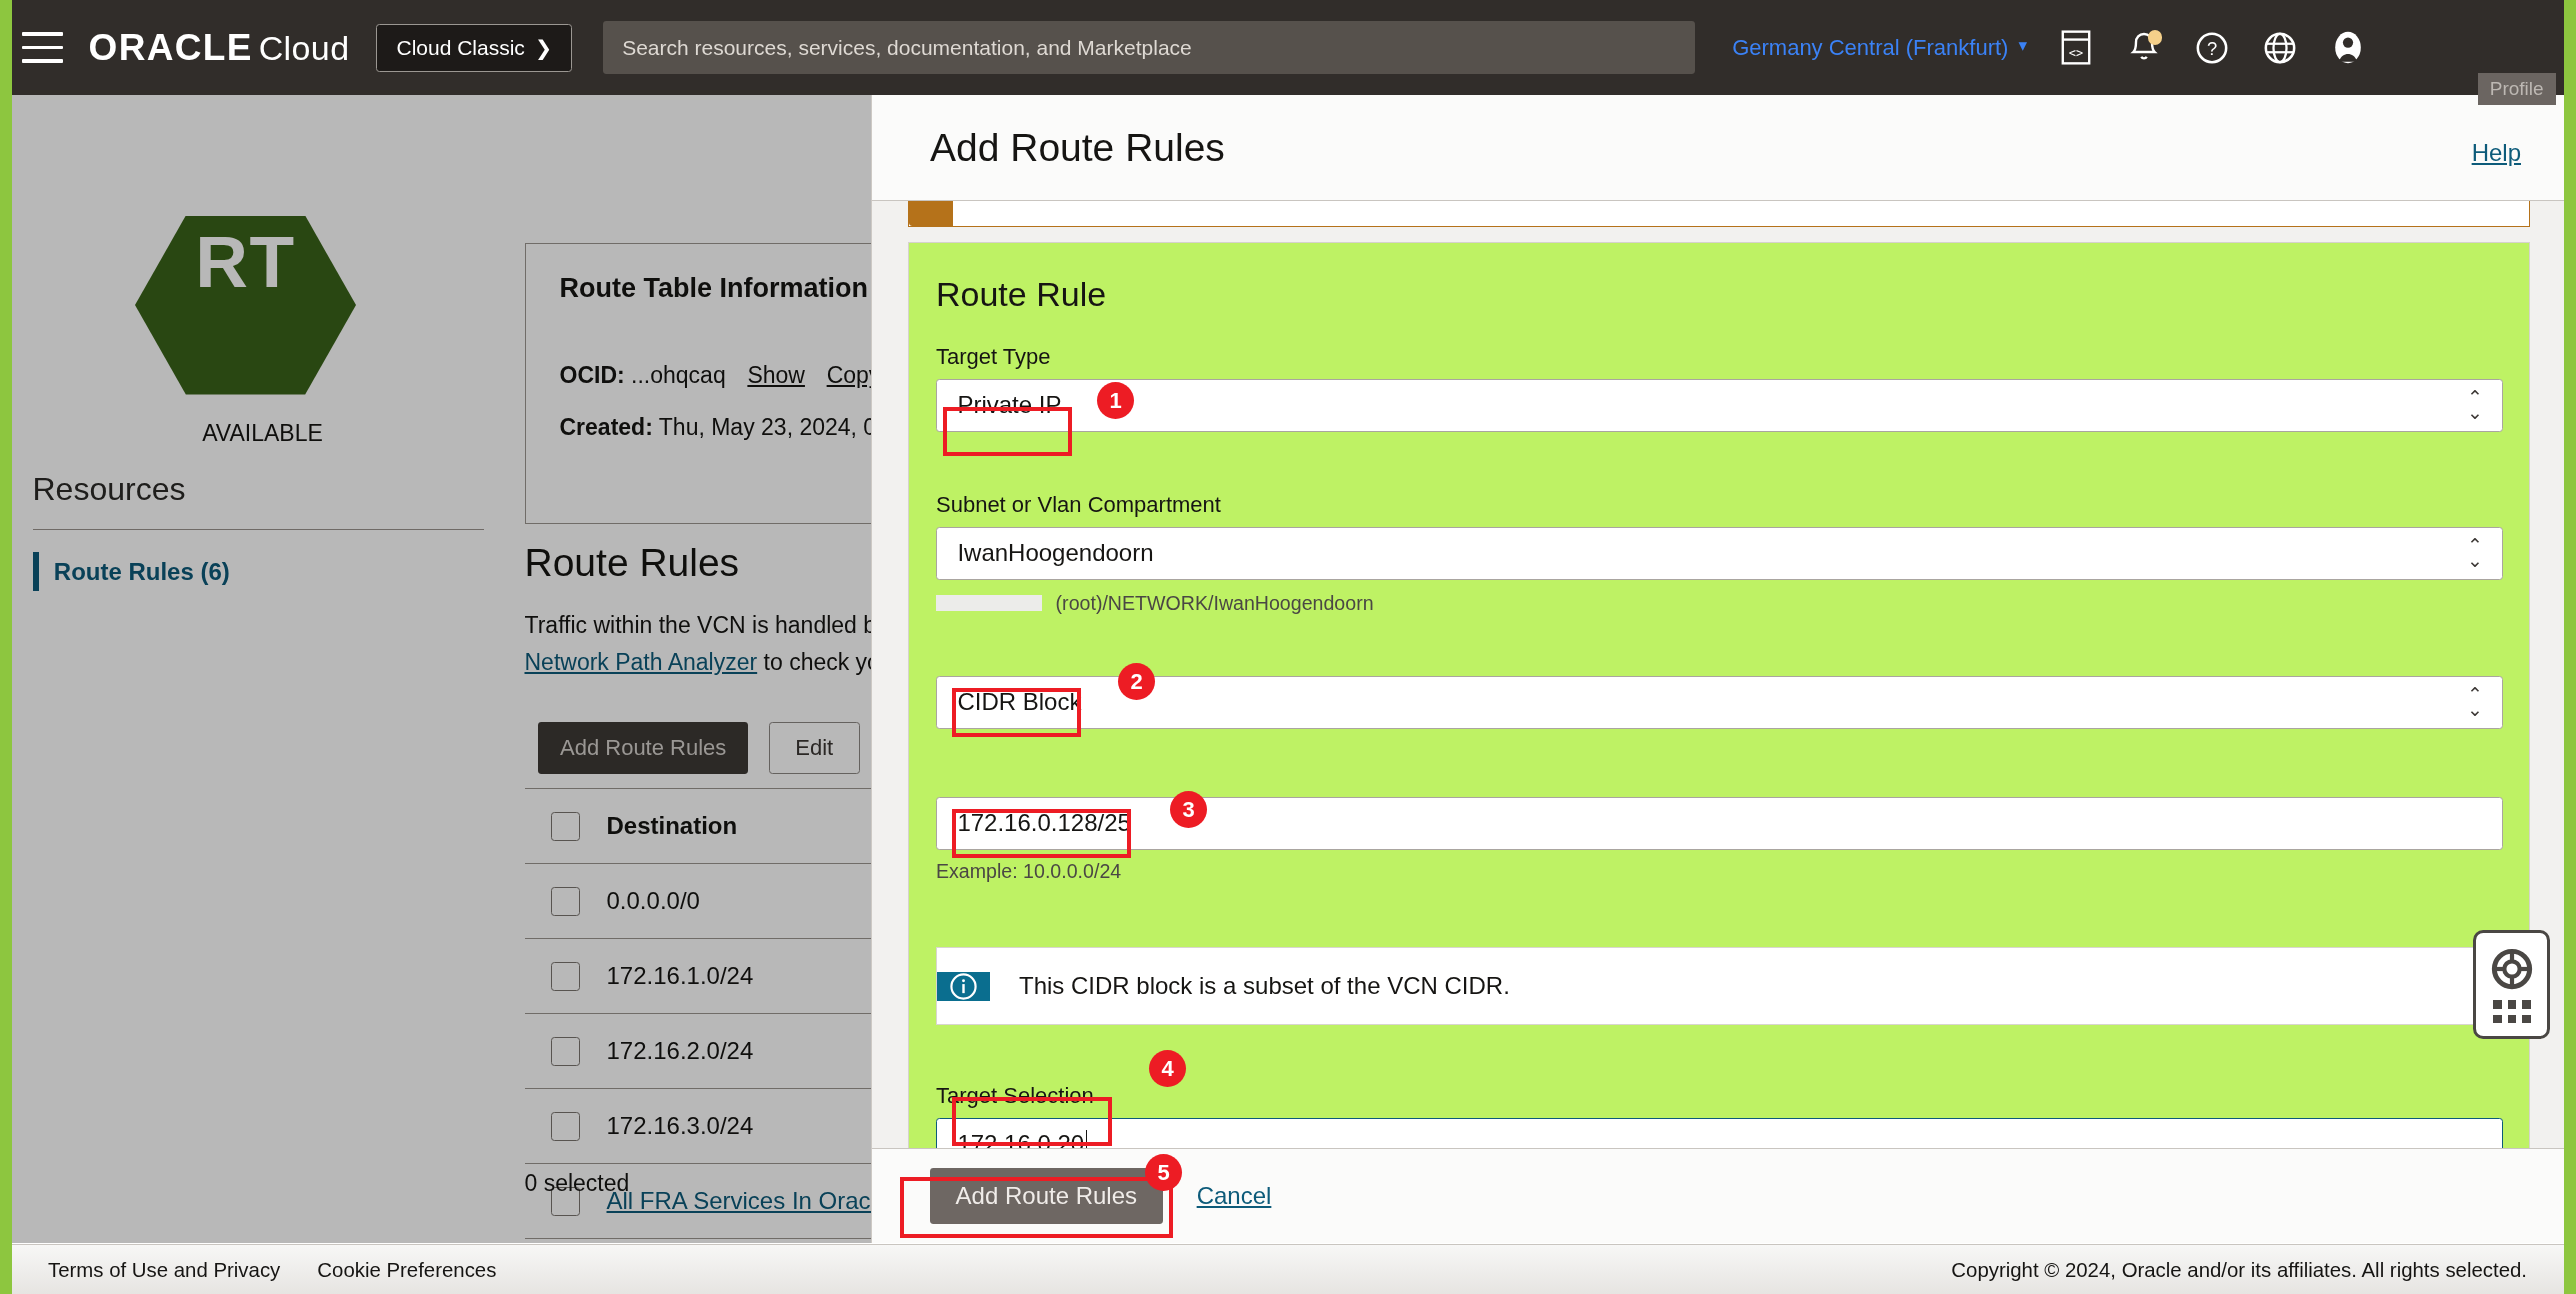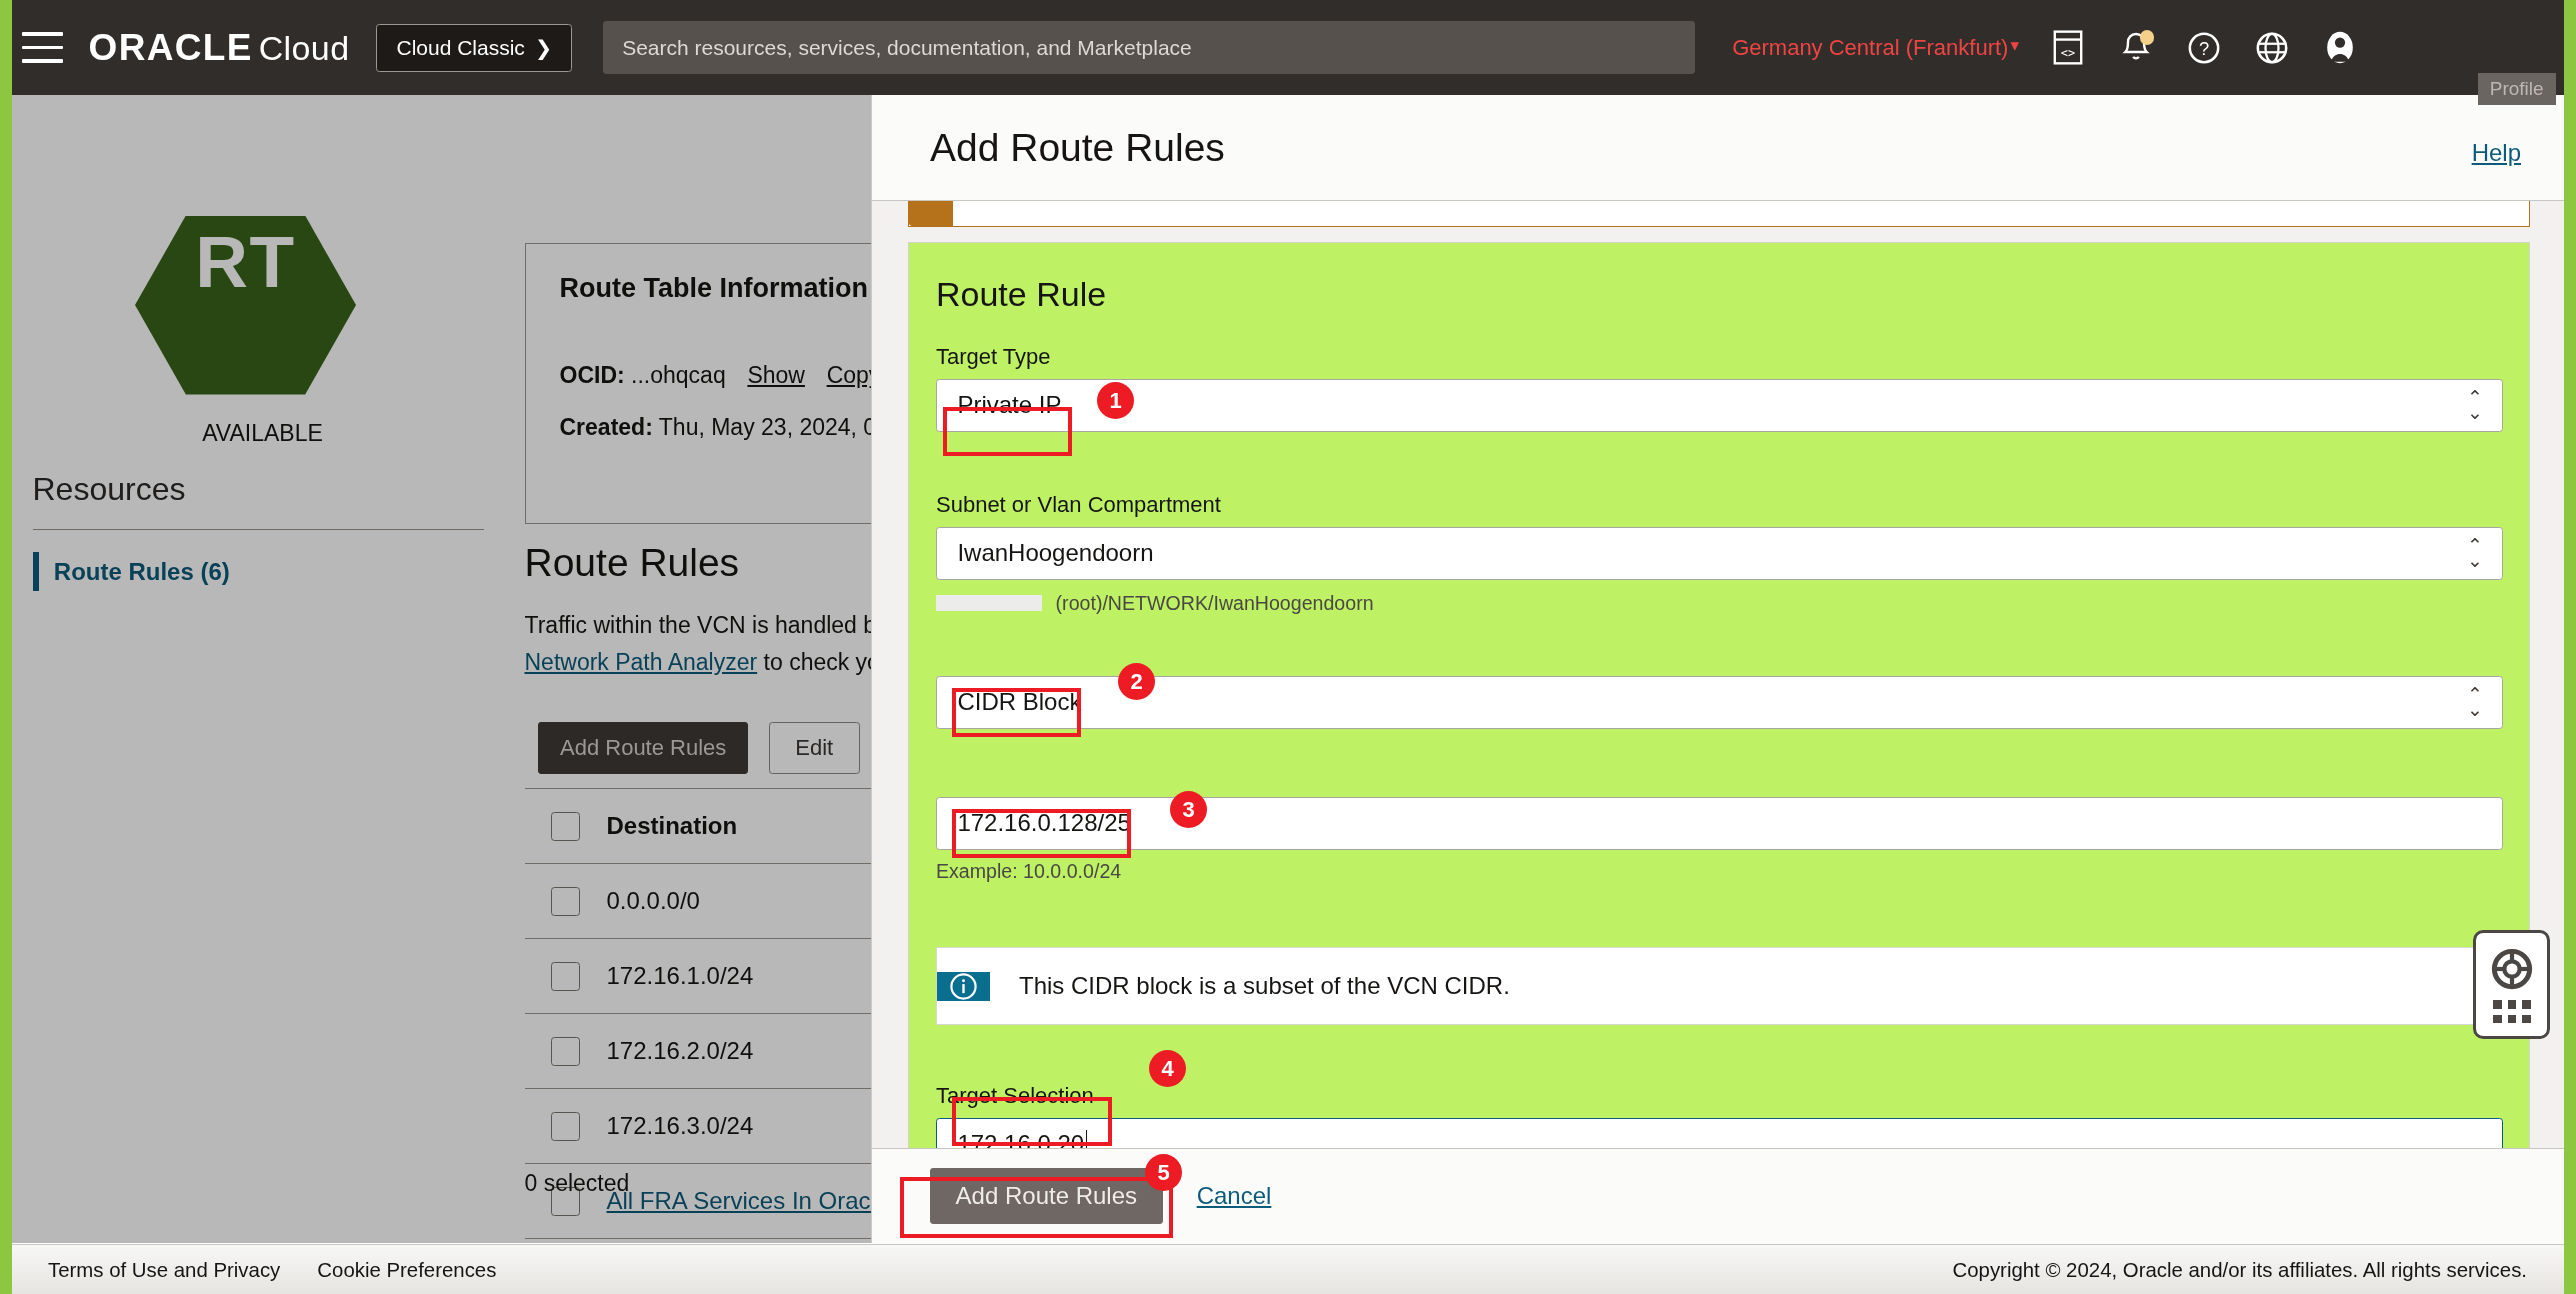--- a/index.html
+++ b/index.html
@@ -38,22 +38,22 @@
   .classic-btn .chev { font-size: 20.4px; }
 
   .search-wrap { margin-left: 31px; position: relative; }
   .search-input {
     width: 1092px; height: 53px; background:#56514C; border:none; border-radius:3.4px;
     color:#ded9d3; font-size: 21px; padding: 0 19px; outline:none;
     font-family:"Liberation Sans", sans-serif;
   }
   .search-input::placeholder { color:#ded9d3; }
 
-  .region-sel { margin-left: 37px; color:#ef4444; font-size: 22px; display:flex;
-    gap:2px; cursor:pointer; white-space: nowrap; }
+  .region-sel { margin-left: 37px; color:#3b82f6; font-size: 22px; display:flex;
+    gap:10px; cursor:pointer; white-space: nowrap; }
   .region-sel .chev { font-size: 17px; }
 
   .nav-icons { margin-left: 29px; display:flex; align-items:center; gap: 27px; }
   .nav-icon { width: 41px; height: 41px; display:flex; align-items:center;
     justify-content:center; cursor:pointer; position: relative; }
   .nav-icon svg { display:block; }
   .bell-dot { position:absolute; top: 3.4px; right: 2.6px; width: 14.5px; height:14.5px;
     border-radius:50%; background:#F5D08A; }
 
   .profile-tip {
@@ -483,19 +483,19 @@
       </div>
     </div>
   </div>
   <div class="profile-tip">Profile</div>
 
   <div class="footer">
     <div class="fl">
       <a>Terms of Use and Privacy</a>
       <a>Cookie Preferences</a>
     </div>
-    <div class="fr">Copyright © 2024, Oracle and/or its affiliates. All rights services.</div>
+    <div class="fr">Copyright © 2024, Oracle and/or its affiliates. All rights selected.</div>
   </div>
 
   <div class="green-edge-l"></div>
   <div class="green-edge-r"></div>
 </div>
 
 
 </body></html>

